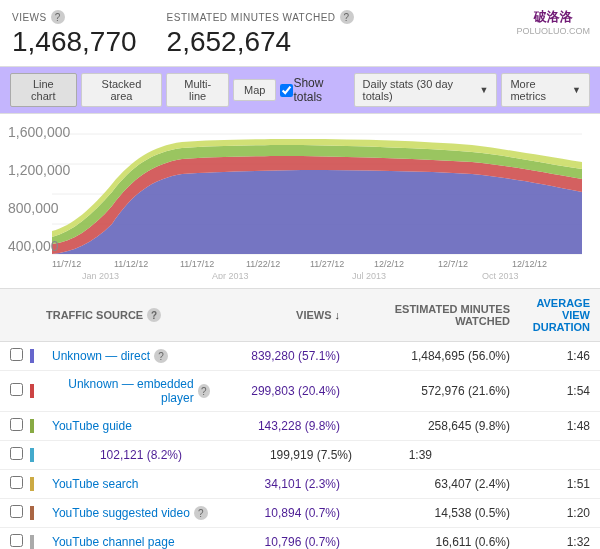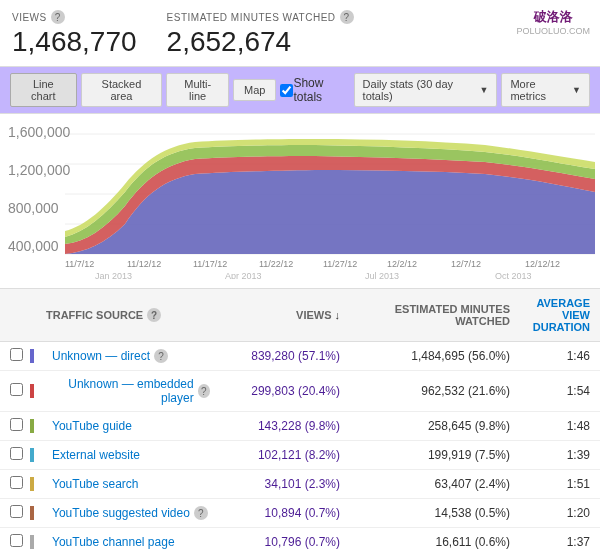--- a/index.html
+++ b/index.html
@@ -17,21 +17,21 @@
     .btn { border: 1px solid #ccc; background: #f1f1f1; padding: 4px 10px; font-size: 11px; cursor: pointer; border-radius: 2px; color: #444; }
     .btn.active { background: #e0e0e0; border-color: #aaa; }
     .checkbox-label { display: flex; align-items: center; gap: 0; font-size: 12px; cursor: pointer; }
     .checkbox-label input { cursor: pointer; }
     .dropdown-btn { border: 1px solid #ccc; background: #f1f1f1; padding: 4px 8px; font-size: 11px; cursor: pointer; border-radius: 2px; color: #444; display: flex; align-items: center; gap: 4px; margin-left: auto; }
     .dropdown-btn2 { border: 1px solid #ccc; background: #f1f1f1; padding: 4px 8px; font-size: 11px; cursor: pointer; border-radius: 2px; color: #444; display: flex; align-items: center; gap: 4px; }
     .arrow { font-size: 9px; }
 
     .chart-area { background: #fff; padding: 10px 10px 0; border-bottom: 1px solid #ddd; height: 175px; position: relative; overflow: hidden; }
     .y-labels { position: absolute; left: 8px; top: 10px; display: flex; flex-direction: column; justify-content: space-between; height: 130px; font-size: 14px; color: #888; }
-    .chart-svg-wrap { margin-left: 55px; }
+    .chart-svg-wrap { margin-left: 42px; }
 
     .table-section { padding: 0; }
     .table-header { display: flex; align-items: center; padding: 8px 10px; border-bottom: 1px solid #ddd; background: #f5f5f5; }
     .col-source { flex: 1; font-size: 11px; color: #666; font-weight: bold; text-transform: uppercase; display: flex; align-items: center; gap: 4px; }
     .col-views { width: 130px; text-align: right; font-size: 11px; color: #666; font-weight: bold; text-transform: uppercase; display: flex; align-items: center; justify-content: flex-end; gap: 3px; }
     .col-minutes { width: 170px; text-align: right; font-size: 11px; color: #666; font-weight: bold; text-transform: uppercase; }
     .col-avg { width: 80px; text-align: right; font-size: 11px; color: #0077cc; font-weight: bold; text-transform: uppercase; }
     .sort-arrow { color: #333; }
 
     .table-row { display: flex; align-items: center; padding: 6px 10px; border-bottom: 1px solid #eee; }
@@ -157,43 +157,40 @@
   </div>
       <div class="table-row">
     <div style="width:20px;">
       <input type="checkbox" style="margin: 0px;">
     </div>
     <div class="row-icon" style="border-left-color:#cc4444;"></div>
     <div class="row-source">Unknown — embedded player
       <span class="help-icon">?</span>
     </div>
     <div class="row-views">299,803 (20.4%)</div>
-    <div class="row-minutes">962,532 (21.6%)</div>
+    <div class="row-minutes">572,976 (21.6%)</div>
     <div class="row-avg">1:54</div>
   </div>
       <div class="table-row">
     <div style="width:20px;">
       <input type="checkbox" style="margin: 0px;">
     </div>
     <div class="row-icon" style="border-left-color:#88aa44;"></div>
     <div class="row-source">YouTube guide
       
     </div>
     <div class="row-views">143,228 (9.8%)</div>
     <div class="row-minutes">258,645 (9.8%)</div>
     <div class="row-avg">1:48</div>
   </div>
       <div class="table-row">
     <div style="width:20px;">
       <input type="checkbox" style="margin: 0px;">
     </div>
     <div class="row-icon" style="border-left-color:#44aacc;"></div>
-    <div class="row-source">External website
-      
-    </div>
     <div class="row-views">102,121 (8.2%)</div>
     <div class="row-minutes">199,919 (7.5%)</div>
     <div class="row-avg">1:39</div>
   </div>
       <div class="table-row">
     <div style="width:20px;">
       <input type="checkbox" style="margin: 0px;">
     </div>
     <div class="row-icon" style="border-left-color:#ccaa44;"></div>
     <div class="row-source">YouTube search
@@ -218,16 +215,16 @@
       <div class="table-row">
     <div style="width:20px;">
       <input type="checkbox" style="margin: 0px;">
     </div>
     <div class="row-icon" style="border-left-color:#aaaaaa;"></div>
     <div class="row-source">YouTube channel page
       
     </div>
     <div class="row-views">10,796 (0.7%)</div>
     <div class="row-minutes">16,611 (0.6%)</div>
-    <div class="row-avg">1:37</div>
+    <div class="row-avg">1:32</div>
   </div>
     </div>
 </div>
 
 </body></html>

